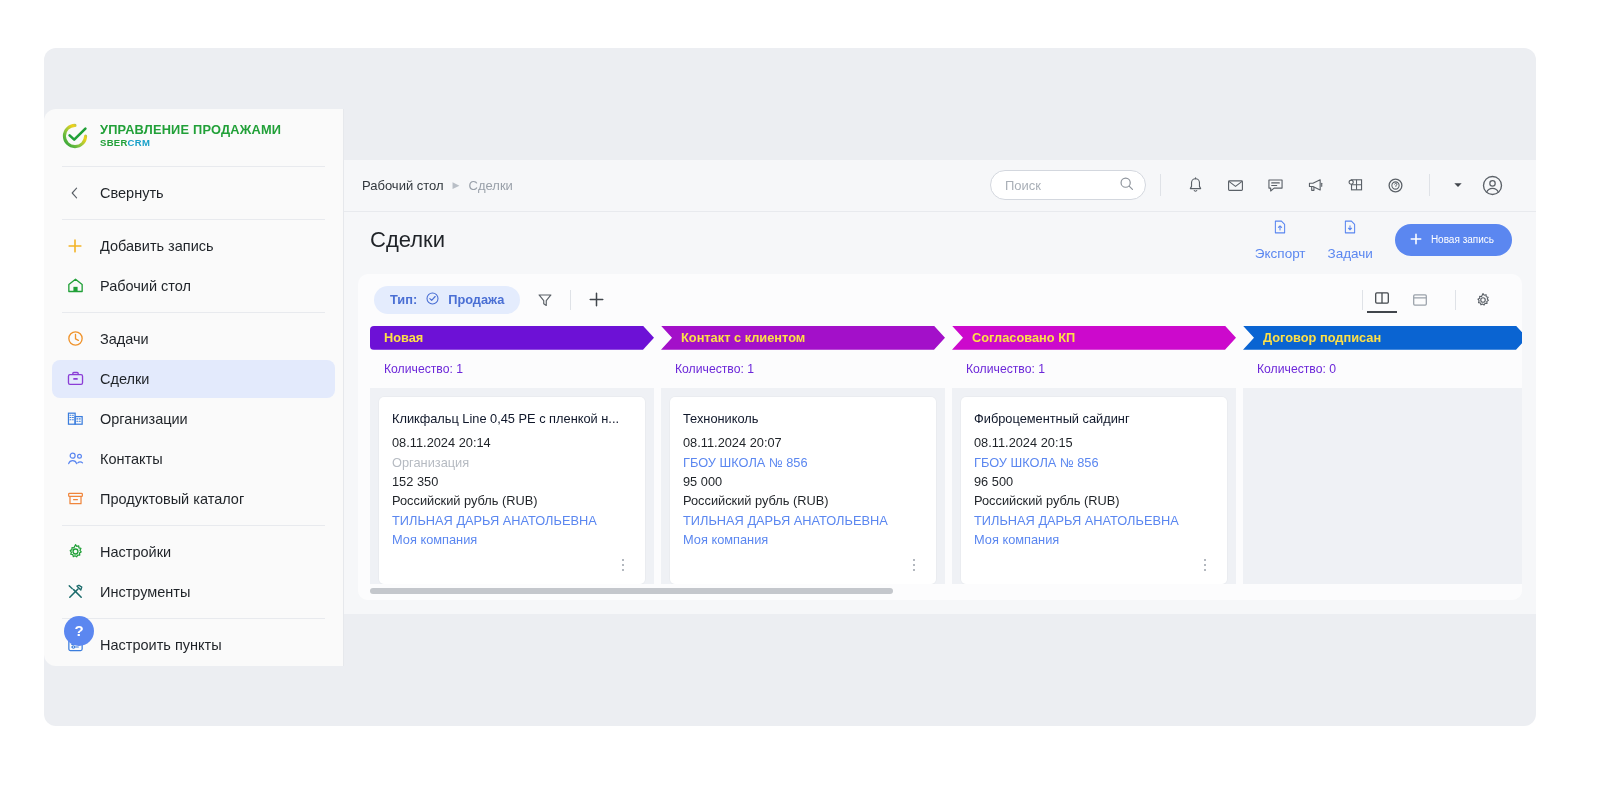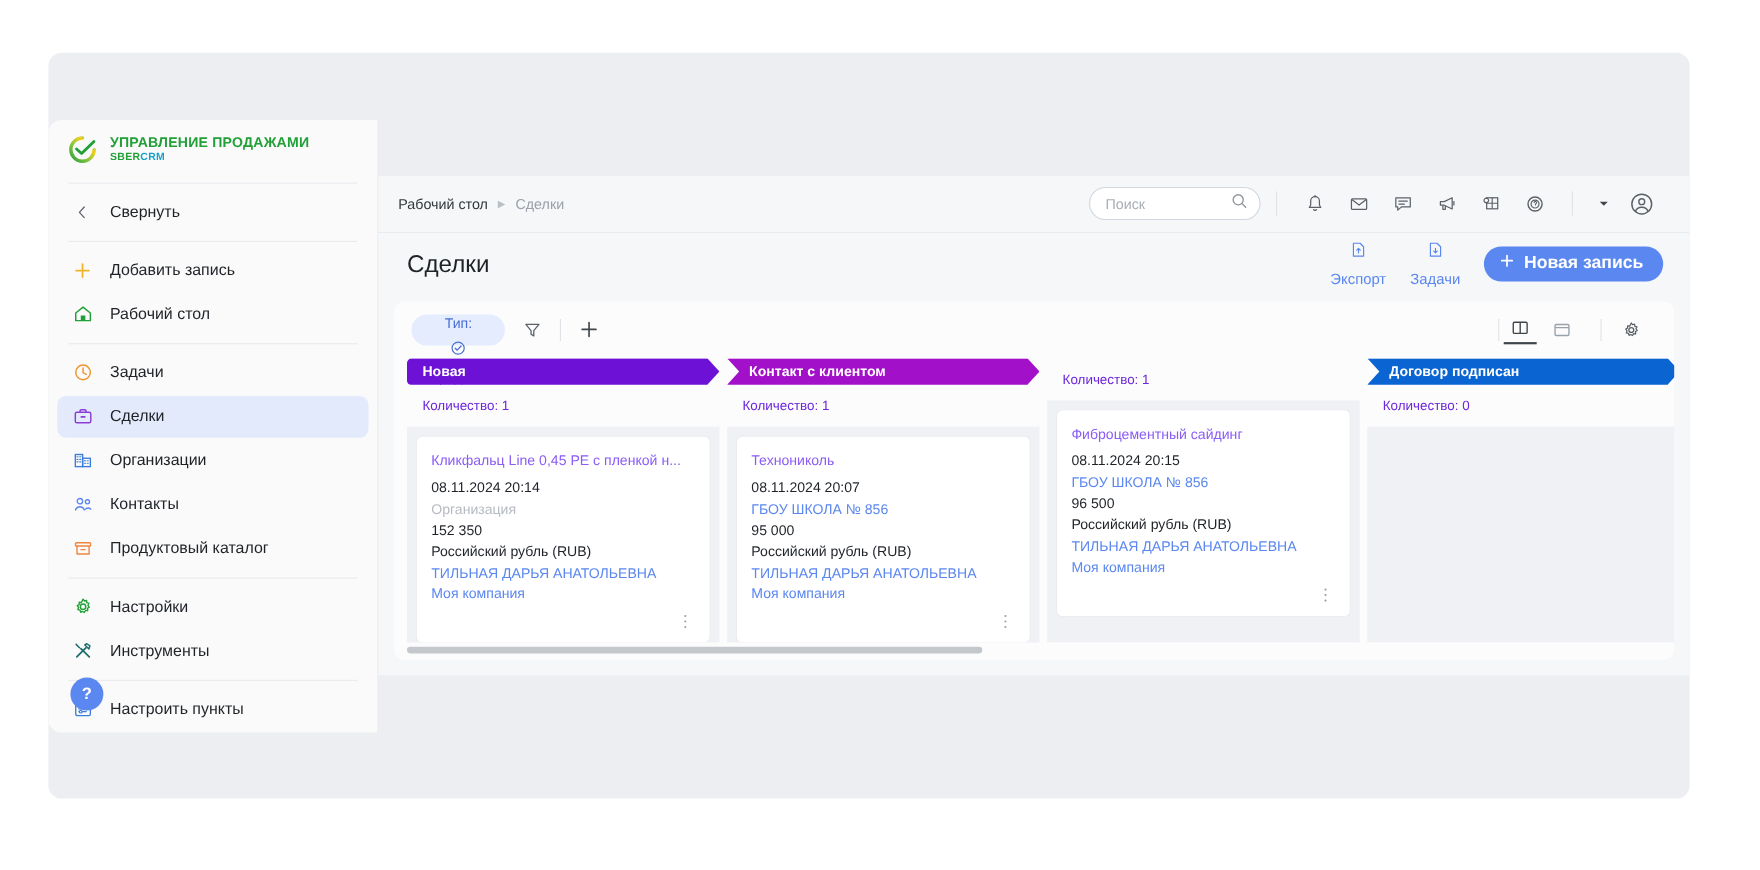--- a/index.html
+++ b/index.html
@@ -92,64 +92,64 @@
   .pagehead { height: 56px; display: flex; align-items: center; padding: 0 24px 0 26px; }
   .page-title { font-size: 22px; color: #1f2328; font-weight: normal; }
   .pagehead-right { margin-left: auto; display: flex; align-items: center; gap: 22px; }
   .link-btn {
     display: flex; align-items: center; gap: 8px; color: #5b87f0;
     font-size: 13.5px; cursor: pointer; font-weight: 500; flex-direction: column;
   }
   .primary-btn {
     display: flex; align-items: center; gap: 8px;
     background: #5b87f0; color: #fff; border-radius: 18px;
-    height: 32px; padding: 0 18px 0 14px; font-size: 16px; cursor: pointer;
-    font-weight: 700; white-space: nowrap;
+    height: 32px; padding: 0 18px 0 14px; font-size: 10px; cursor: pointer;
+    font-weight: 400; white-space: nowrap;
   }
 
   .board {
     flex: 1 1 auto; margin: 6px 14px 14px 14px; background: #fcfcfd;
     border-radius: 10px; display: flex; flex-direction: column; overflow: hidden; min-height: 0;
   }
 
   .filterbar { height: 52px; display: flex; align-items: center; padding: 0 20px 0 16px; }
   .chip {
     display: flex; align-items: center; gap: 8px;
     background: #e4ecfd; color: #4a6fd4; border-radius: 15px;
-    height: 28px; padding: 0 16px; font-size: 12.8px; font-weight: normal; cursor: pointer; flex-direction: column;
+    height: 28px; padding: 0 16px; font-size: 12.8px; font-weight: bold; cursor: pointer;
   }
   .filterbar .tool { margin-left: 16px; cursor: pointer; display: flex; align-items: center; color: #5b6168; }
   .fvline { width: 1px; height: 20px; background: #dfe2e7; margin-left: 16px; }
   .filterbar-right { margin-left: auto; display: flex; align-items: center; }
   .view-btn { width: 30px; height: 26px; display: flex; align-items: center; justify-content: center; cursor: pointer; color: #80868e; margin: 0 4px; }
   .view-btn.active { color: #41464c; border-bottom: 2px solid #41464c; padding-bottom: 2px; }
 
   .columns { flex: 1 1 auto; display: flex; gap: 7px; padding: 0 0 0 12px; min-height: 0; position: relative; }
   .col { width: 284px; flex: 0 0 284px; display: flex; flex-direction: column; min-height: 0; }
   .col-head { padding: 0 0 0 0; }
   .ribbon {
     height: 24px; display: flex; align-items: center;
-    padding-left: 20px; color: #ffffff; font-size: 12.8px; font-weight: bold;
+    padding-left: 20px; color: #fde047; font-size: 12.8px; font-weight: bold;
     position: relative; white-space: nowrap;
     clip-path: polygon(0 0, calc(100% - 11px) 0, 100% 50%, calc(100% - 11px) 100%, 0 100%, 11px 50%);
   }
   .col:first-child .ribbon {
     clip-path: polygon(0 0, calc(100% - 11px) 0, 100% 50%, calc(100% - 11px) 100%, 0 100%);
     border-radius: 4px 0 0 4px; padding-left: 14px;
   }
   .col-count { font-size: 12.2px; color: #6d28d9; padding: 12px 0 12px 14px; }
   .col-body { flex: 1 1 auto; background: #eff1f5; padding: 9px 9px 0 9px; min-height: 0; overflow: hidden; }
   .card {
     background: #fff; border-radius: 5px; padding: 12px 13px 8px 13px;
     cursor: pointer; box-shadow: 0 0 0 1px rgba(0,0,0,0.02);
   }
   .card-line { font-size: 12.8px; line-height: 1.52; color: #1f2328; white-space: nowrap; overflow: hidden; text-overflow: ellipsis; }
   .card-line.link { color: #5b87f0; }
   .card-line.muted { color: #b6bbc2; }
-  .card-line.title { color: #8b5cf6; margin-bottom: 5px; }
+  .card-line.title { color: #0f172a; margin-bottom: 5px; }
   .card-kebab {
     display: flex; justify-content: flex-end; padding: 6px 4px 2px 0;
     color: #9aa1aa; font-size: 14px; letter-spacing: 0; cursor: pointer; line-height: .7;
   }
   .kebab-dots { display: flex; flex-direction: column; gap: 2.5px; align-items: center; padding: 3px 4px; }
   .kebab-dots i { width: 2.5px; height: 2.5px; background: #9aa1aa; border-radius: 50%; display: block; }
 
   .hscroll-wrap { height: 16px; padding: 4px 14px 0 12px; background: #fcfcfd; }
   .hscroll-track { height: 6px; background: transparent; border-radius: 3px; position: relative; }
   .hscroll-thumb { position: absolute; left: 0; top: 0; height: 6px; width: 46%; background: #c4c7cc; border-radius: 3px; cursor: pointer; }
@@ -531,20 +531,21 @@
                     <i></i>
                     <i></i>
                   </span>
               </div>
             </div>
           </div>
         </div>
 
         <div class="col">
           <div class="col-head">
+            <div class="ribbon" style="background:#cc09cc">Согласовано КП</div>
             <div class="col-count">Количество: 1</div>
           </div>
           <div class="col-body">
             <div class="card">
               <div class="card-line title">Фиброцементный сайдинг</div>
               <div class="card-line">08.11.2024 20:15</div>
               <div class="card-line link">ГБОУ ШКОЛА № 856</div>
               <div class="card-line">96 500</div>
               <div class="card-line">Российский рубль (RUB)</div>
               <div class="card-line link">ТИЛЬНАЯ ДАРЬЯ АНАТОЛЬЕВНА</div>

